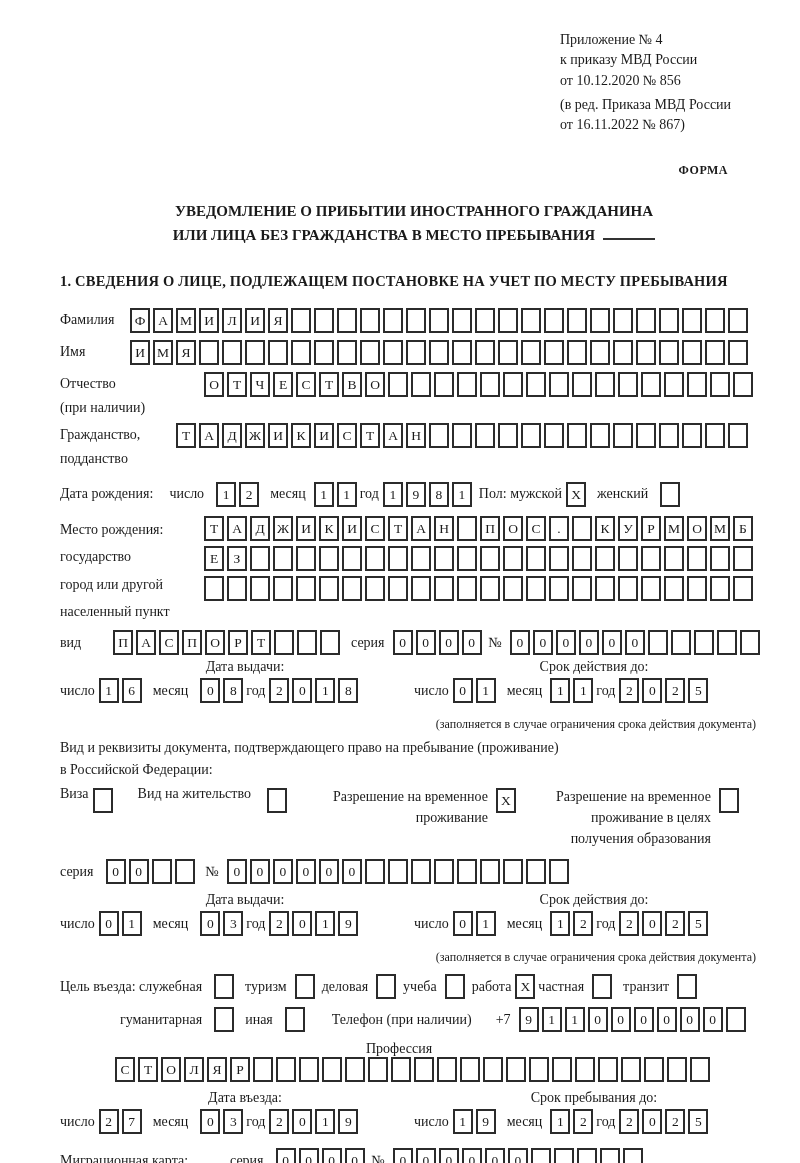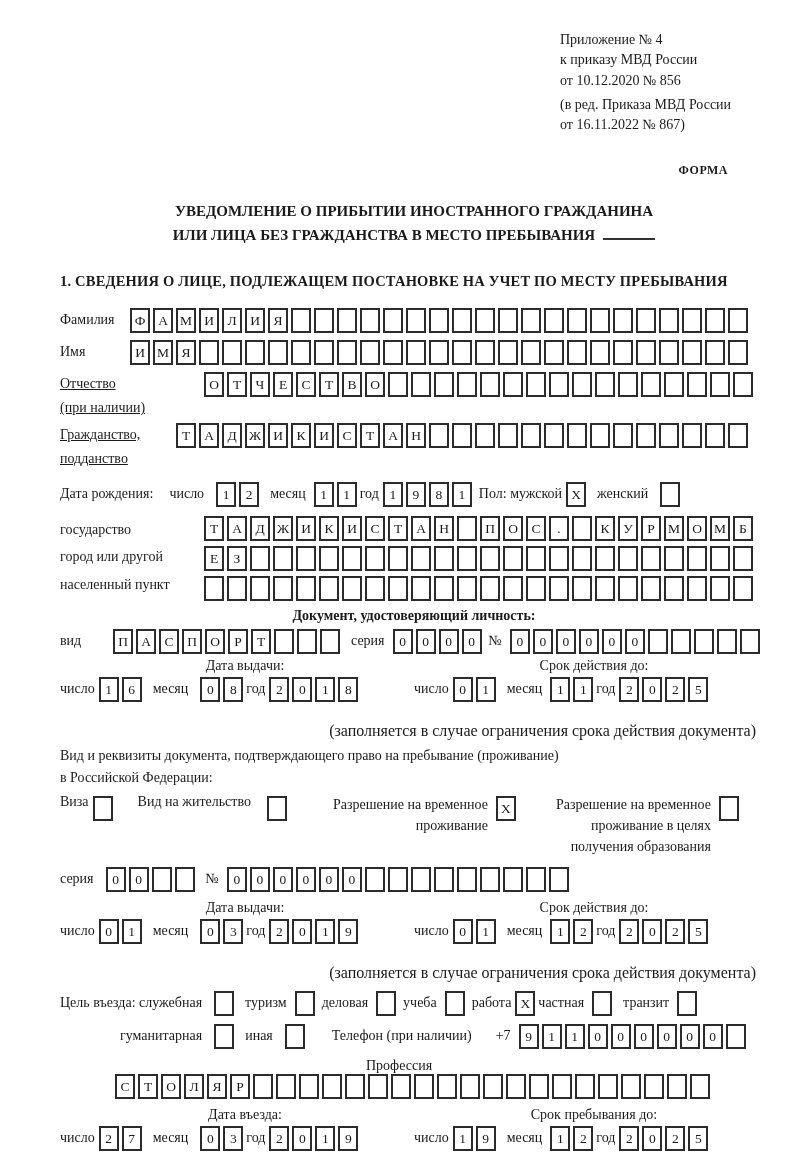--- a/index.html
+++ b/index.html
@@ -31,39 +31,39 @@
   }
   .cells { display:flex; flex-wrap:nowrap; }
 
   .frow { display:flex; align-items:center; margin-top:7px; }
   .frow .lbl { flex:none; }
   .lbl-surname { width:70px; }
   .lbl-name { width:70px; }
   .lbl-pat { width:144px; }
   .lbl-cit { width:116px; }
   .lbl-prof { width:96px; }
-  .two-line { line-height:1.5;text-decoration:underline; }
+  .two-line { line-height:1.5; }
 
   .pair { display:flex; align-items:flex-start; margin-top:7px; }
   .pair .label-col { flex:none; width:144px; line-height:1.9; }
   .pair .rows-col .cells { margin-bottom:5px; }
 
   .inline { display:flex; align-items:center; }
   .inline > * { flex:none; }
   .sp4 { width:4px; } .sp8 { width:8px; } .sp12 { width:12px; } .sp16 { width:16px; } .sp24 { width:24px; }
 
   .center-b { text-align:center; font-weight:bold; margin-top:8px; }
 
   .dates { display:flex; margin-top:4px; }
   .dates .col-l { width:330px; }
   .dates .col-r { flex:1; }
   .dates .dhead { text-align:center; margin-bottom:3px; }
   .dates .col-l .dhead { padding-left:40px; }
   .dates .col-r .dhead { padding-left:30px; }
-  .note { text-align:right; font-size:16px; margin-top:20px; padding-right:12px; }
+  .note { text-align:right; font-size:12px; margin-top:14px; padding-right:12px; }
 
   .chk-row { display:flex; align-items:flex-start; margin-top:8px; }
   .chk-row .opt { display:flex; align-items:flex-start; }
   .chk-row .opt .optlbl { text-align:right; line-height:1.5; }
   .mt2 { margin-top:2px; }
 </style>
 </head>
 <body>
 
 <div class="page">
@@ -257,20 +257,21 @@
       <span class="sp8"></span>
     <span>женский</span>
       <span class="sp12"></span>
     <span class="cells">
         <span class="cell"></span>
       </span>
   </div>
 
   <div class="pair" style="margin-top:9px;">
     <div class="label-col" style="line-height:1.95;">
+      <div>Место рождения:</div>
       <div>государство</div>
       <div>город или другой</div>
       <div>населенный пункт</div>
     </div>
     <div class="rows-col">
       <span class="cells">
           <span class="cell">Т</span>
           <span class="cell">А</span>
           <span class="cell">Д</span>
           <span class="cell">Ж</span>
@@ -343,21 +344,20 @@
           <span class="cell"></span>
           <span class="cell"></span>
           <span class="cell"></span>
           <span class="cell"></span>
           <span class="cell"></span>
           <span class="cell"></span>
         </span>
     </div>
   </div>
 
-  <div class="center-b" style="margin-top:2px;">Документ, удостоверяющий личность:</div>
 
   <div class="frow inline" style="margin-top:5px;">
     <span style="width:53px;">вид</span>
     <span class="cells">
         <span class="cell">П</span>
         <span class="cell">А</span>
         <span class="cell">С</span>
         <span class="cell">П</span>
         <span class="cell">О</span>
         <span class="cell">Р</span>

